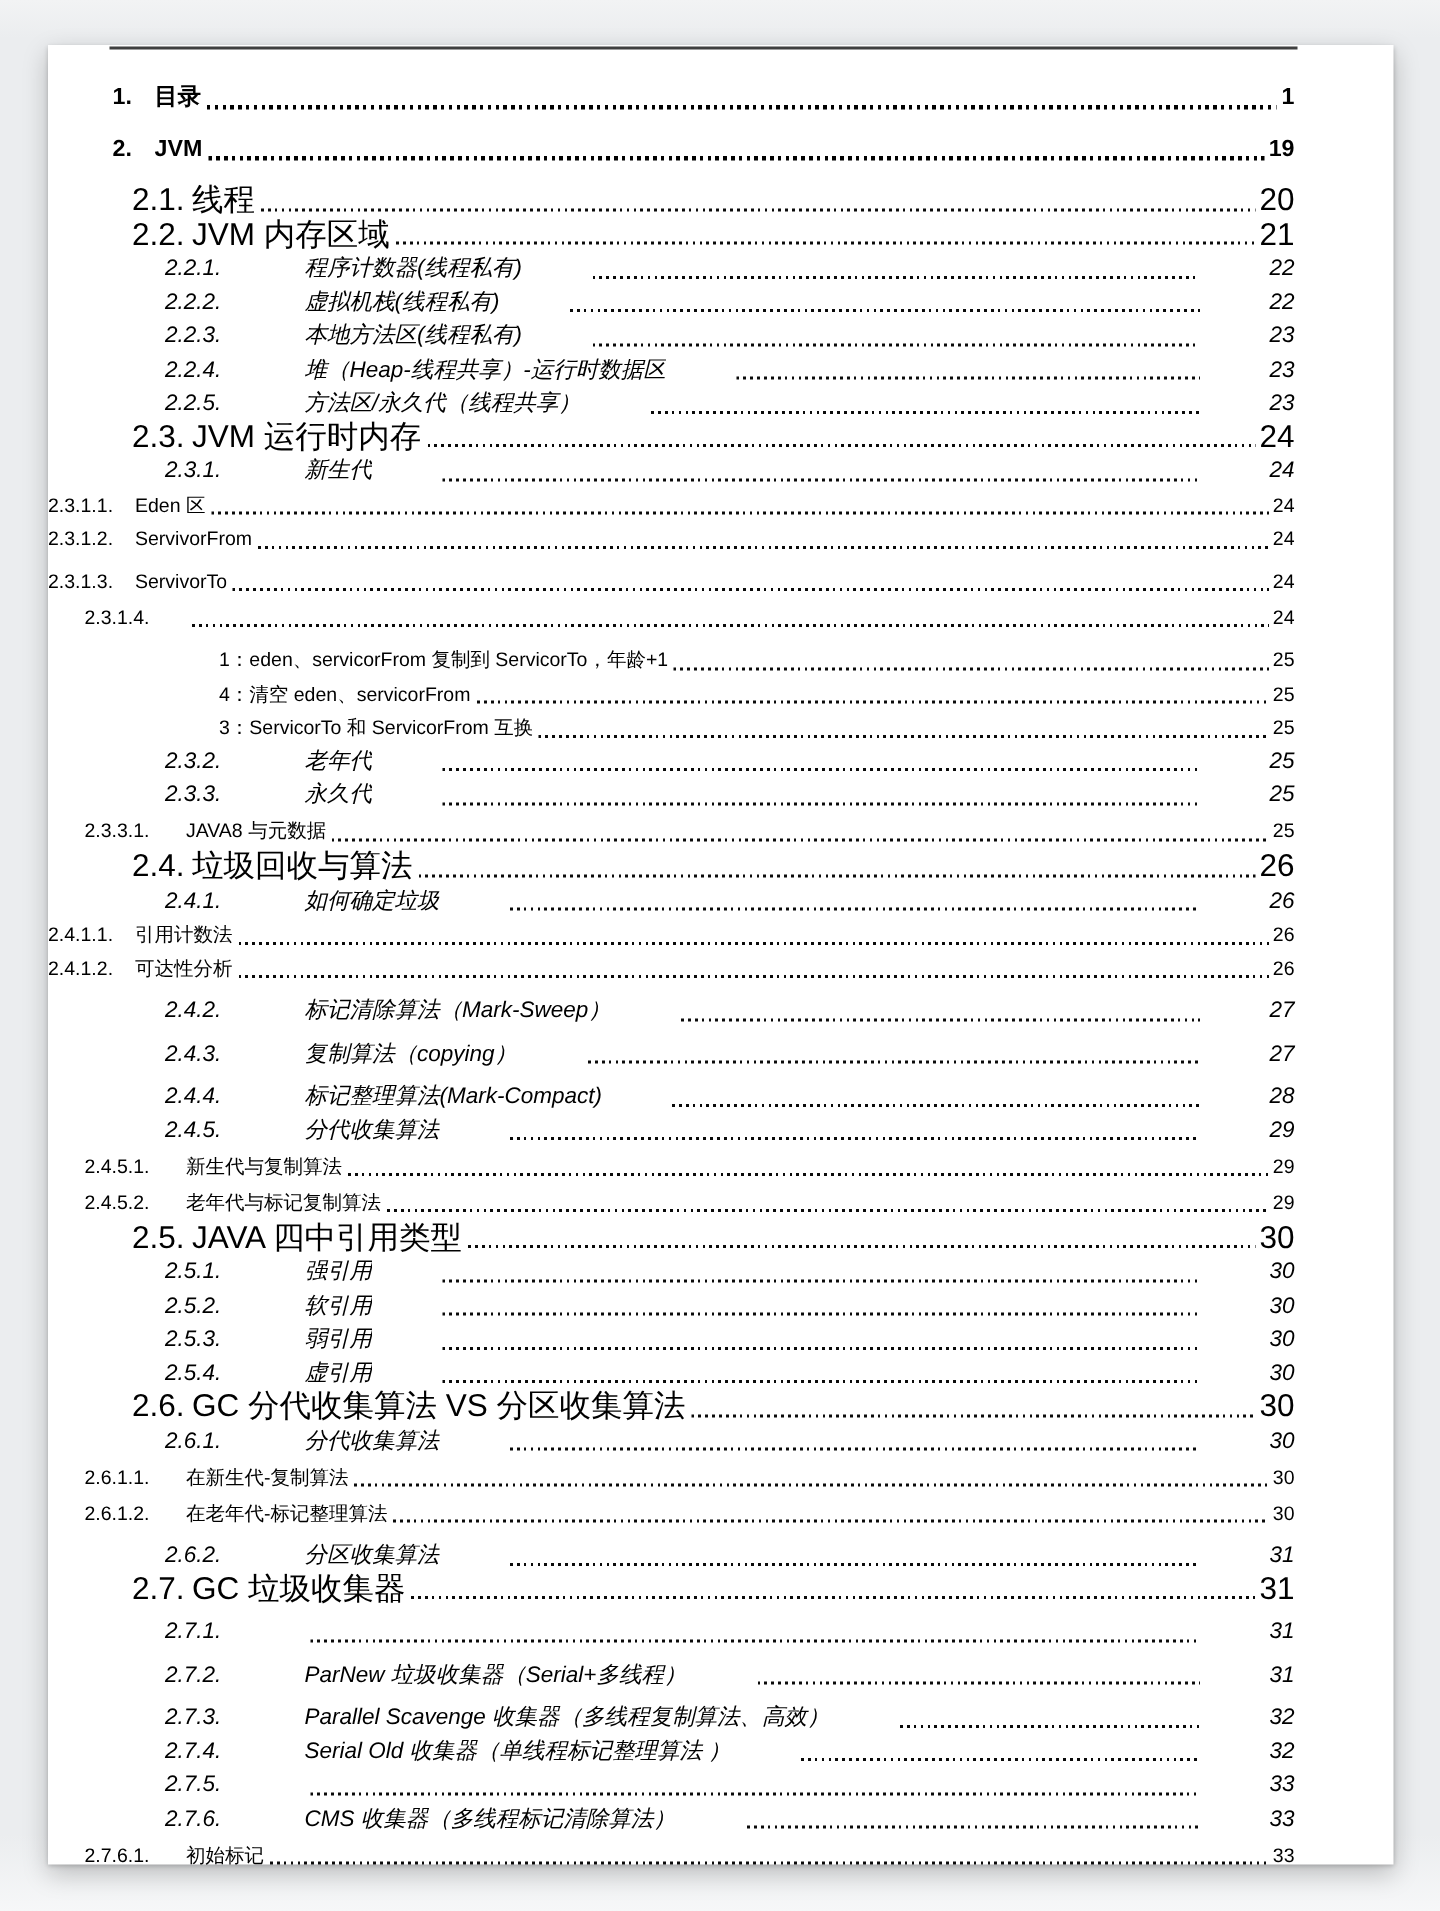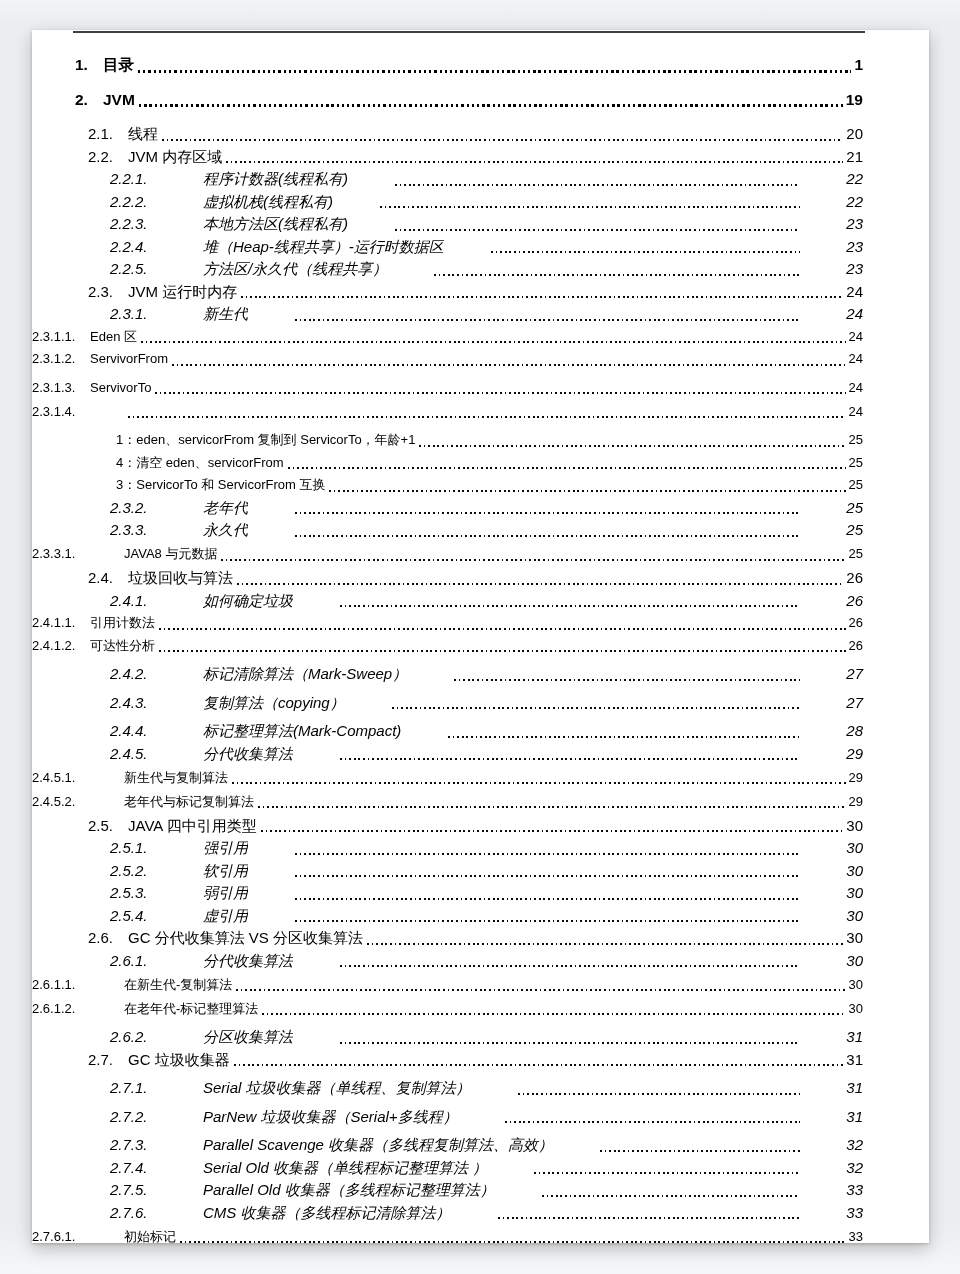--- a/index.html
+++ b/index.html
@@ -63,39 +63,39 @@
     margin: 10px 0 12px 0;
   }
   .lvl1 .num { min-width: 28px; }
   .lvl1 .leader {
     height: 2.6px;
     margin-bottom: 4px;
     background-image: repeating-linear-gradient(to right, #000 0px, #000 2.3px, transparent 2.3px, transparent 5.2px);
   }
   .lvl2 {
     padding-left: 56px;
-    font-size: 15px;
+    font-size: 21px;
     margin-top: 0;
   }
   .lvl2 .num { min-width: 40px; }
   .lvl3 {
     padding-left: 78px;
     font-size: 15px;
     font-style: italic;
     gap: 43px;
   }
   .lvl3 .num { min-width: 50px; }
   .lvl4 {
     font-size: 13px;
   }
   .lvl4 .num { min-width: 58px; }
-  .lvl4.wide .num { min-width: 92px; }
+  .lvl4.wide .num { min-width: 92px; text-align: center; }
   .lvl4.wide { margin: 1.5px 0; }
   .lvl5 {
-    padding-left: 84px;
+    padding-left: 114px;
     font-size: 13px;
   }
   .sp { margin-top: 6px; }
 </style>
 </head>
 <body>
 
 <div class="page">
   <div class="header-rule"></div>
   <div class="toc" id="toc-list">
@@ -342,21 +342,20 @@
         <span class="pg">31</span>
       </div>
       <div class="row lvl2">
         <span class="num">2.7.</span>
         <span class="label">GC 垃圾收集器</span>
         <span class="leader"></span>
         <span class="pg">31</span>
       </div>
       <div class="row lvl3 sp">
         <span class="num">2.7.1.</span>
-        <span class="label">Serial 垃圾收集器（单线程、复制算法）</span>
         <span class="leader"></span>
         <span class="pg">31</span>
       </div>
       <div class="row lvl3 sp">
         <span class="num">2.7.2.</span>
         <span class="label">ParNew 垃圾收集器（Serial+多线程）</span>
         <span class="leader"></span>
         <span class="pg">31</span>
       </div>
       <div class="row lvl3 sp">
@@ -366,21 +365,20 @@
         <span class="pg">32</span>
       </div>
       <div class="row lvl3">
         <span class="num">2.7.4.</span>
         <span class="label">Serial Old 收集器（单线程标记整理算法 ）</span>
         <span class="leader"></span>
         <span class="pg">32</span>
       </div>
       <div class="row lvl3">
         <span class="num">2.7.5.</span>
-        <span class="label">Parallel Old 收集器（多线程标记整理算法）</span>
         <span class="leader"></span>
         <span class="pg">33</span>
       </div>
       <div class="row lvl3">
         <span class="num">2.7.6.</span>
         <span class="label">CMS 收集器（多线程标记清除算法）</span>
         <span class="leader"></span>
         <span class="pg">33</span>
       </div>
       <div class="row lvl4 wide sp">

